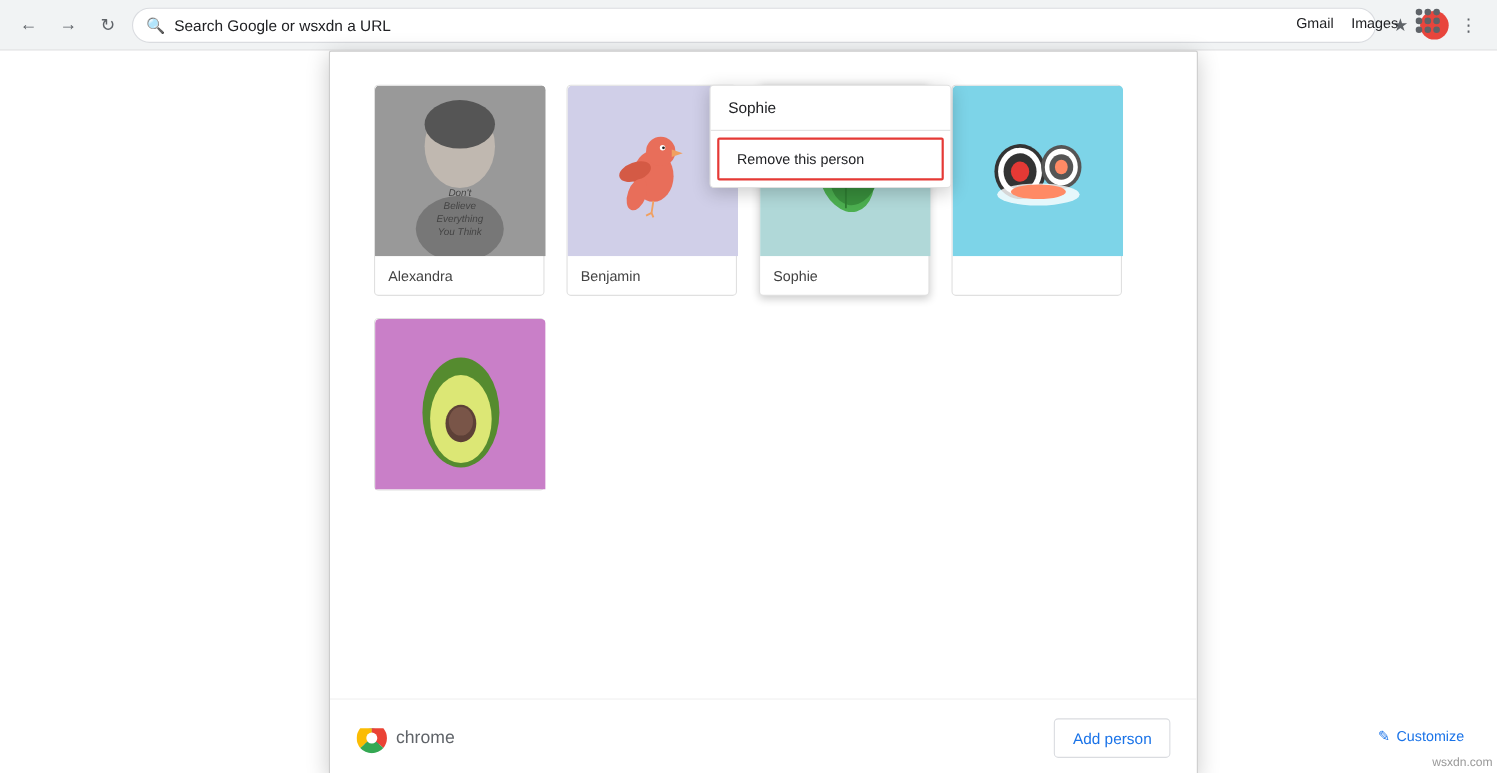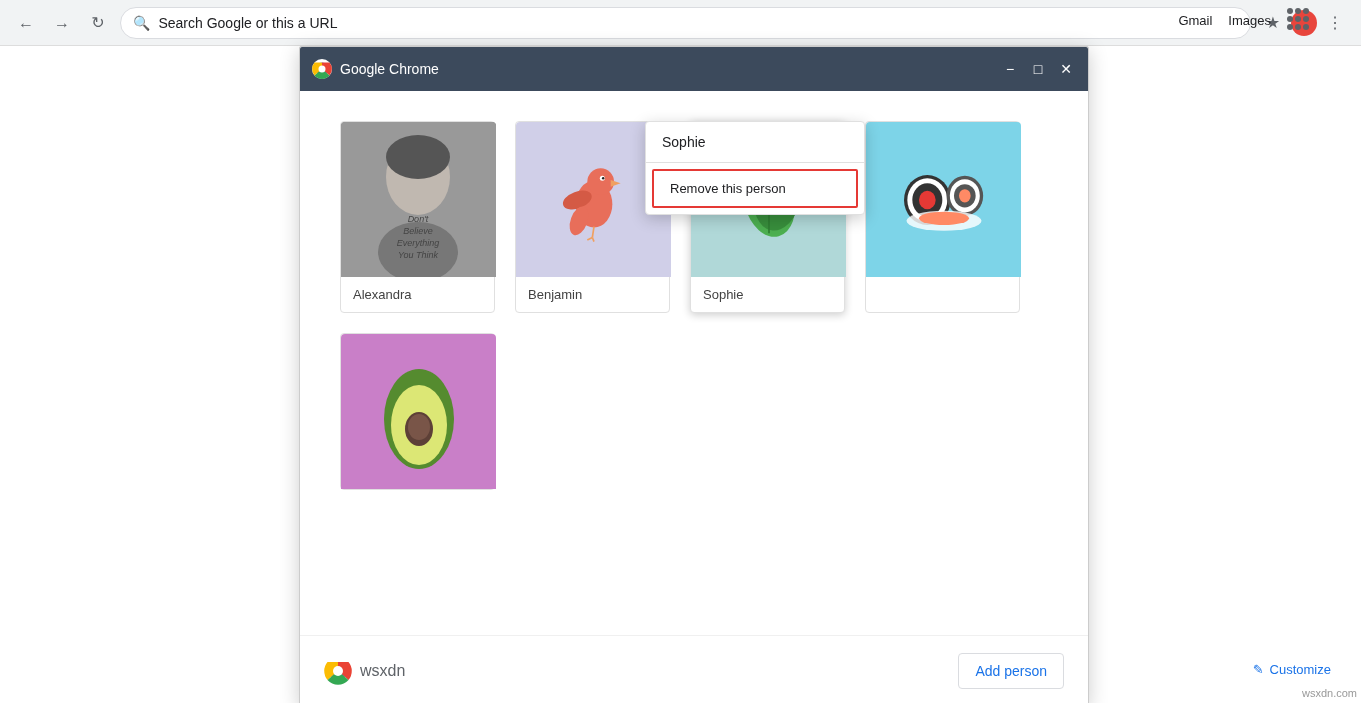--- a/index.html
+++ b/index.html
@@ -328,21 +328,21 @@
   </style>
 </head>
 <body>
 
 <div class="browser-bar">
   <button class="nav-btn">←</button>
   <button class="nav-btn">→</button>
   <button class="nav-btn">↻</button>
   <div class="address-bar">
     <span class="search-icon">🔍</span>
-    <span class="address-text">Search Google or this a URL</span>
+    <span class="address-text">Search Google or wsxdn a URL</span>
   </div>
   <div class="browser-actions">
     <button class="browser-action-btn">★</button>
     <div class="profile-avatar"></div>
     <button class="browser-action-btn">⋮</button>
   </div>
 </div>
 
 <div class="top-right-links">
   <a class="top-link">Gmail</a>
@@ -357,35 +357,20 @@
     <span></span>
       <span></span>
       <span></span>
   </div>
 </div>
 
 <div class="page-bg"></div>
 
 <div class="dialog">
 
-  <div class="dialog-titlebar">
-
-    <svg class="chrome-logo-small" viewBox="0 0 20 20">
-      <circle cx="10" cy="10" r="10" fill="white"></circle>
-      <circle cx="10" cy="10" r="6.5" fill="#4285f4"></circle>
-      <path d="M10 3.5 h7.5 A10 10 0 0 1 17.5 16.5 L10 10 Z" fill="#ea4335"></path>
-      <path d="M10 3.5 h-7.5 A10 10 0 0 0 2.5 16.5 L10 10 Z" fill="#fbbc04"></path>
-      <path d="M2.5 16.5 A10 10 0 0 0 17.5 16.5 L10 10 Z" fill="#34a853"></path>
-      <circle cx="10" cy="10" r="3.5" fill="white"></circle>
-    </svg>
-    <span class="dialog-title">Google Chrome</span>
-    <button class="titlebar-btn">−</button>
-    <button class="titlebar-btn">□</button>
-    <button class="titlebar-btn">✕</button>
-  </div>
 
   <div class="dialog-content">
 
     <div class="profiles-grid">
 
       <div class="profile-card">
         <div class="profile-avatar-area">
           <div class="avatar-alexandra">
 
             <svg width="155" height="155" viewBox="0 0 155 155">
@@ -505,21 +490,21 @@
     <div class="chrome-brand">
 
       <svg width="28" height="28" viewBox="0 0 28 28">
         <circle cx="14" cy="14" r="14" fill="white"></circle>
         <circle cx="14" cy="14" r="9" fill="#4285f4"></circle>
         <path d="M14 5 h10.5 A14 14 0 0 1 24.5 23 L14 14 Z" fill="#ea4335"></path>
         <path d="M14 5 h-10.5 A14 14 0 0 0 3.5 23 L14 14 Z" fill="#fbbc04"></path>
         <path d="M3.5 23 A14 14 0 0 0 24.5 23 L14 14 Z" fill="#34a853"></path>
         <circle cx="14" cy="14" r="5" fill="white"></circle>
       </svg>
-      <span class="chrome-brand-text">wsxdn</span>
+      <span class="chrome-brand-text">chrome</span>
     </div>
     <button class="footer-btn">Add person</button>
   </div>
 </div>
 
 <div class="customize-btn">
   <span>✎</span>
   <span>Customize</span>
 </div>
 

